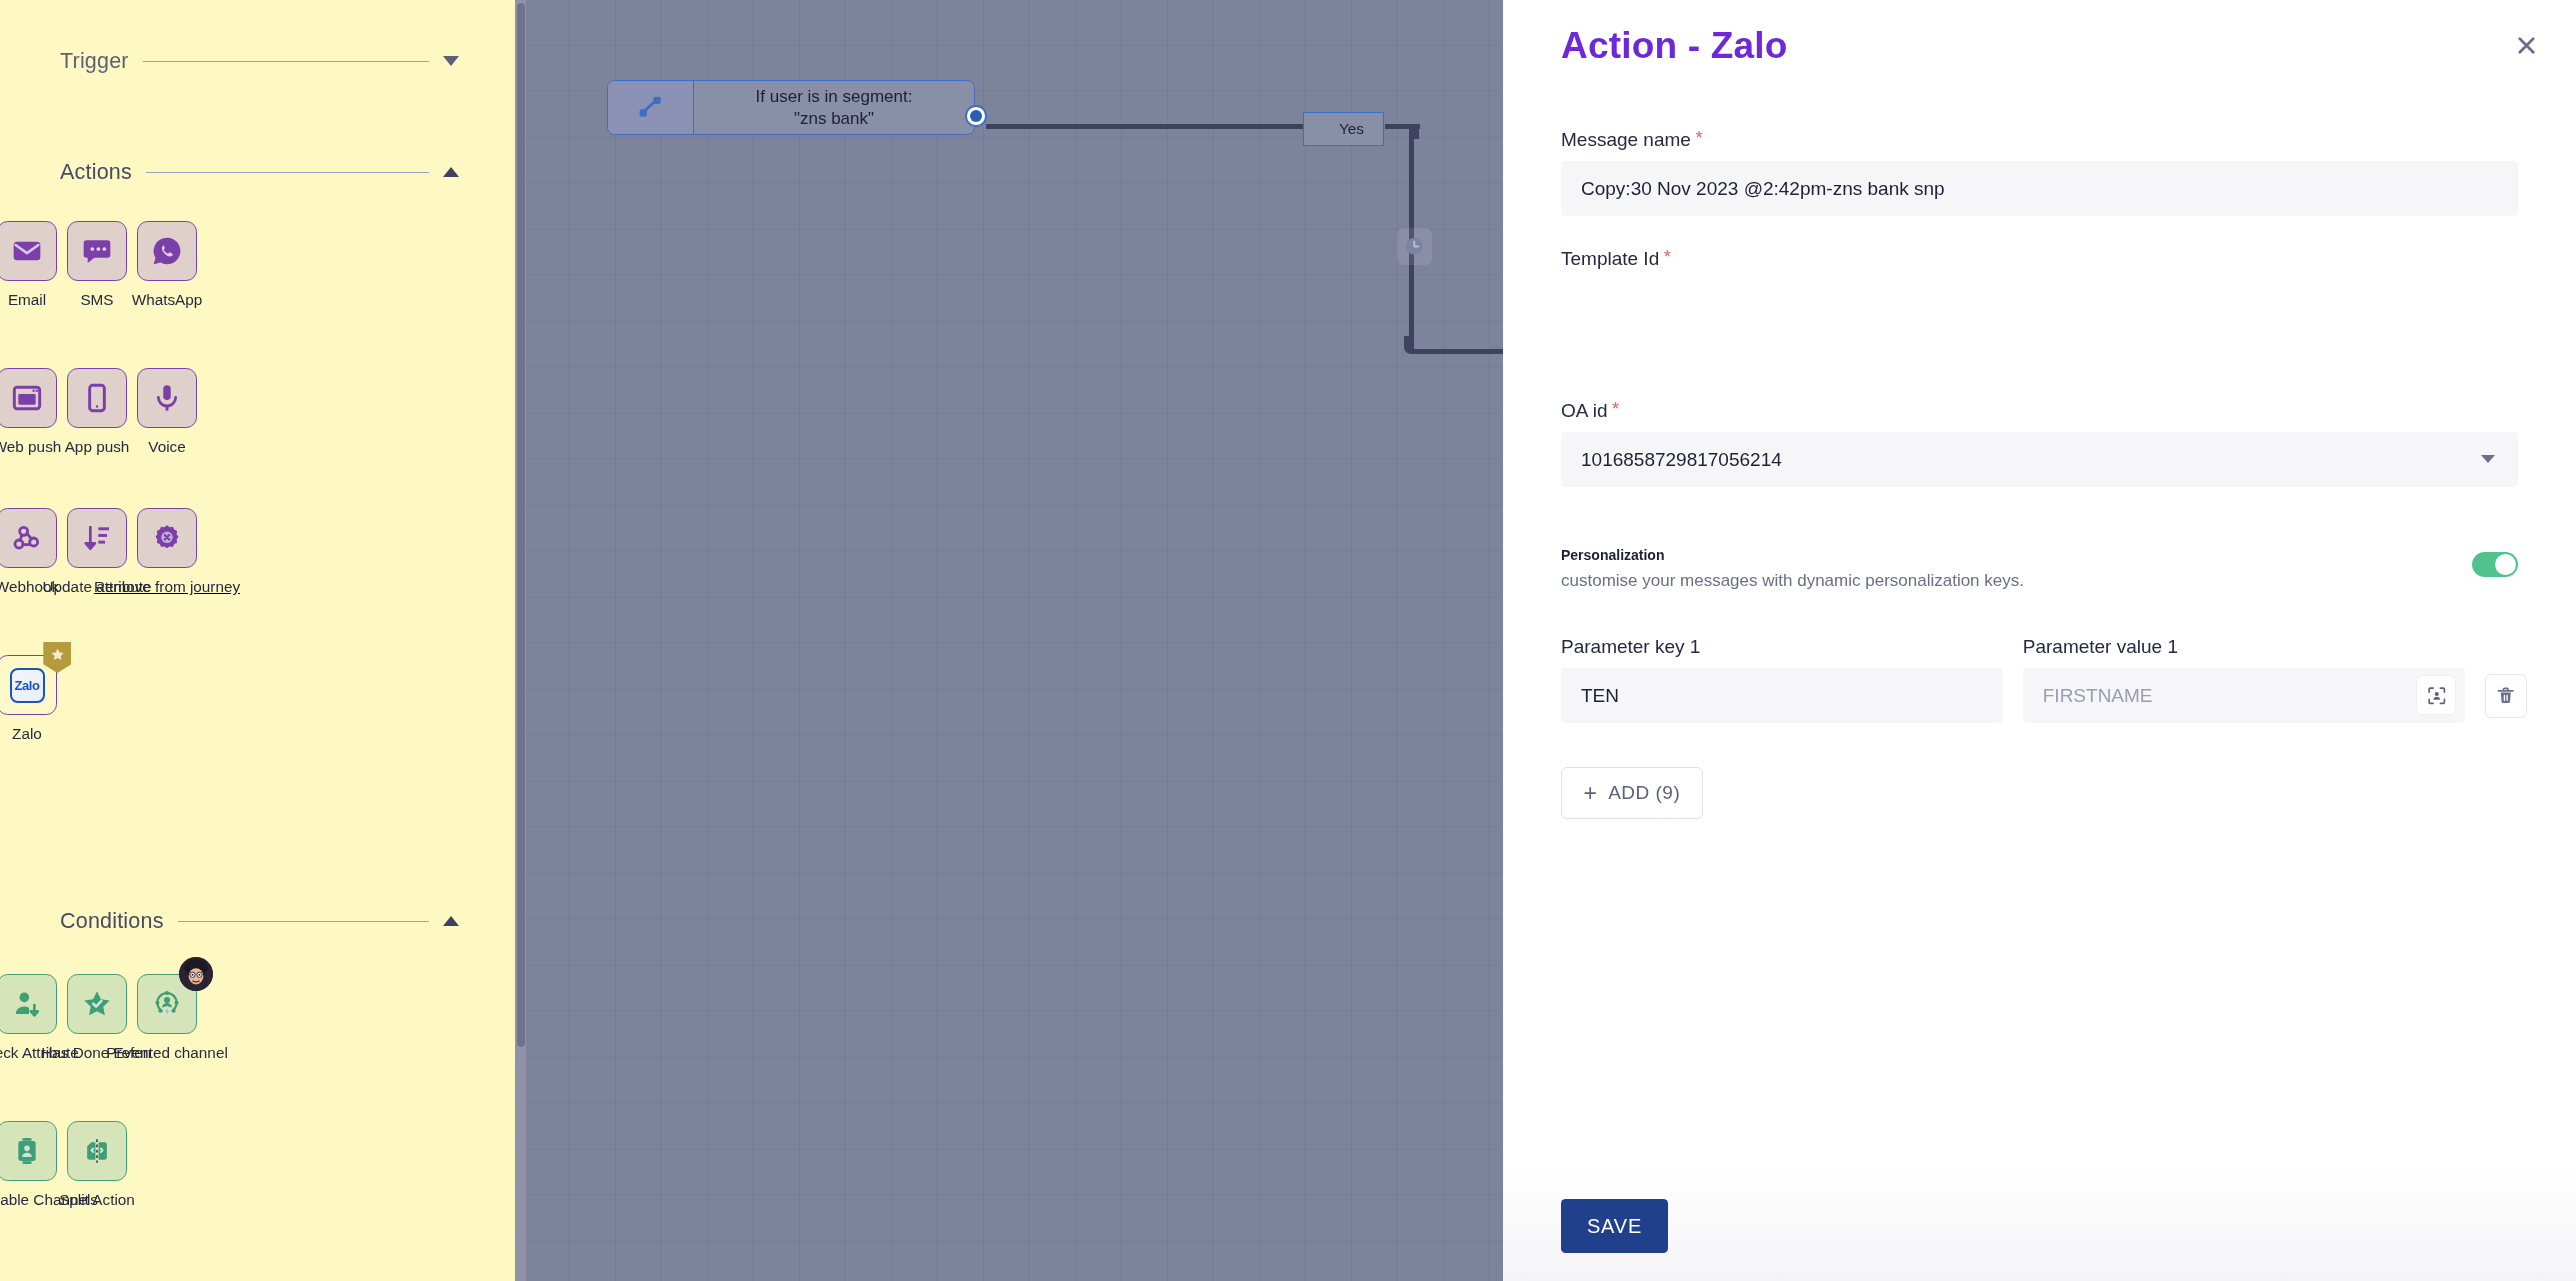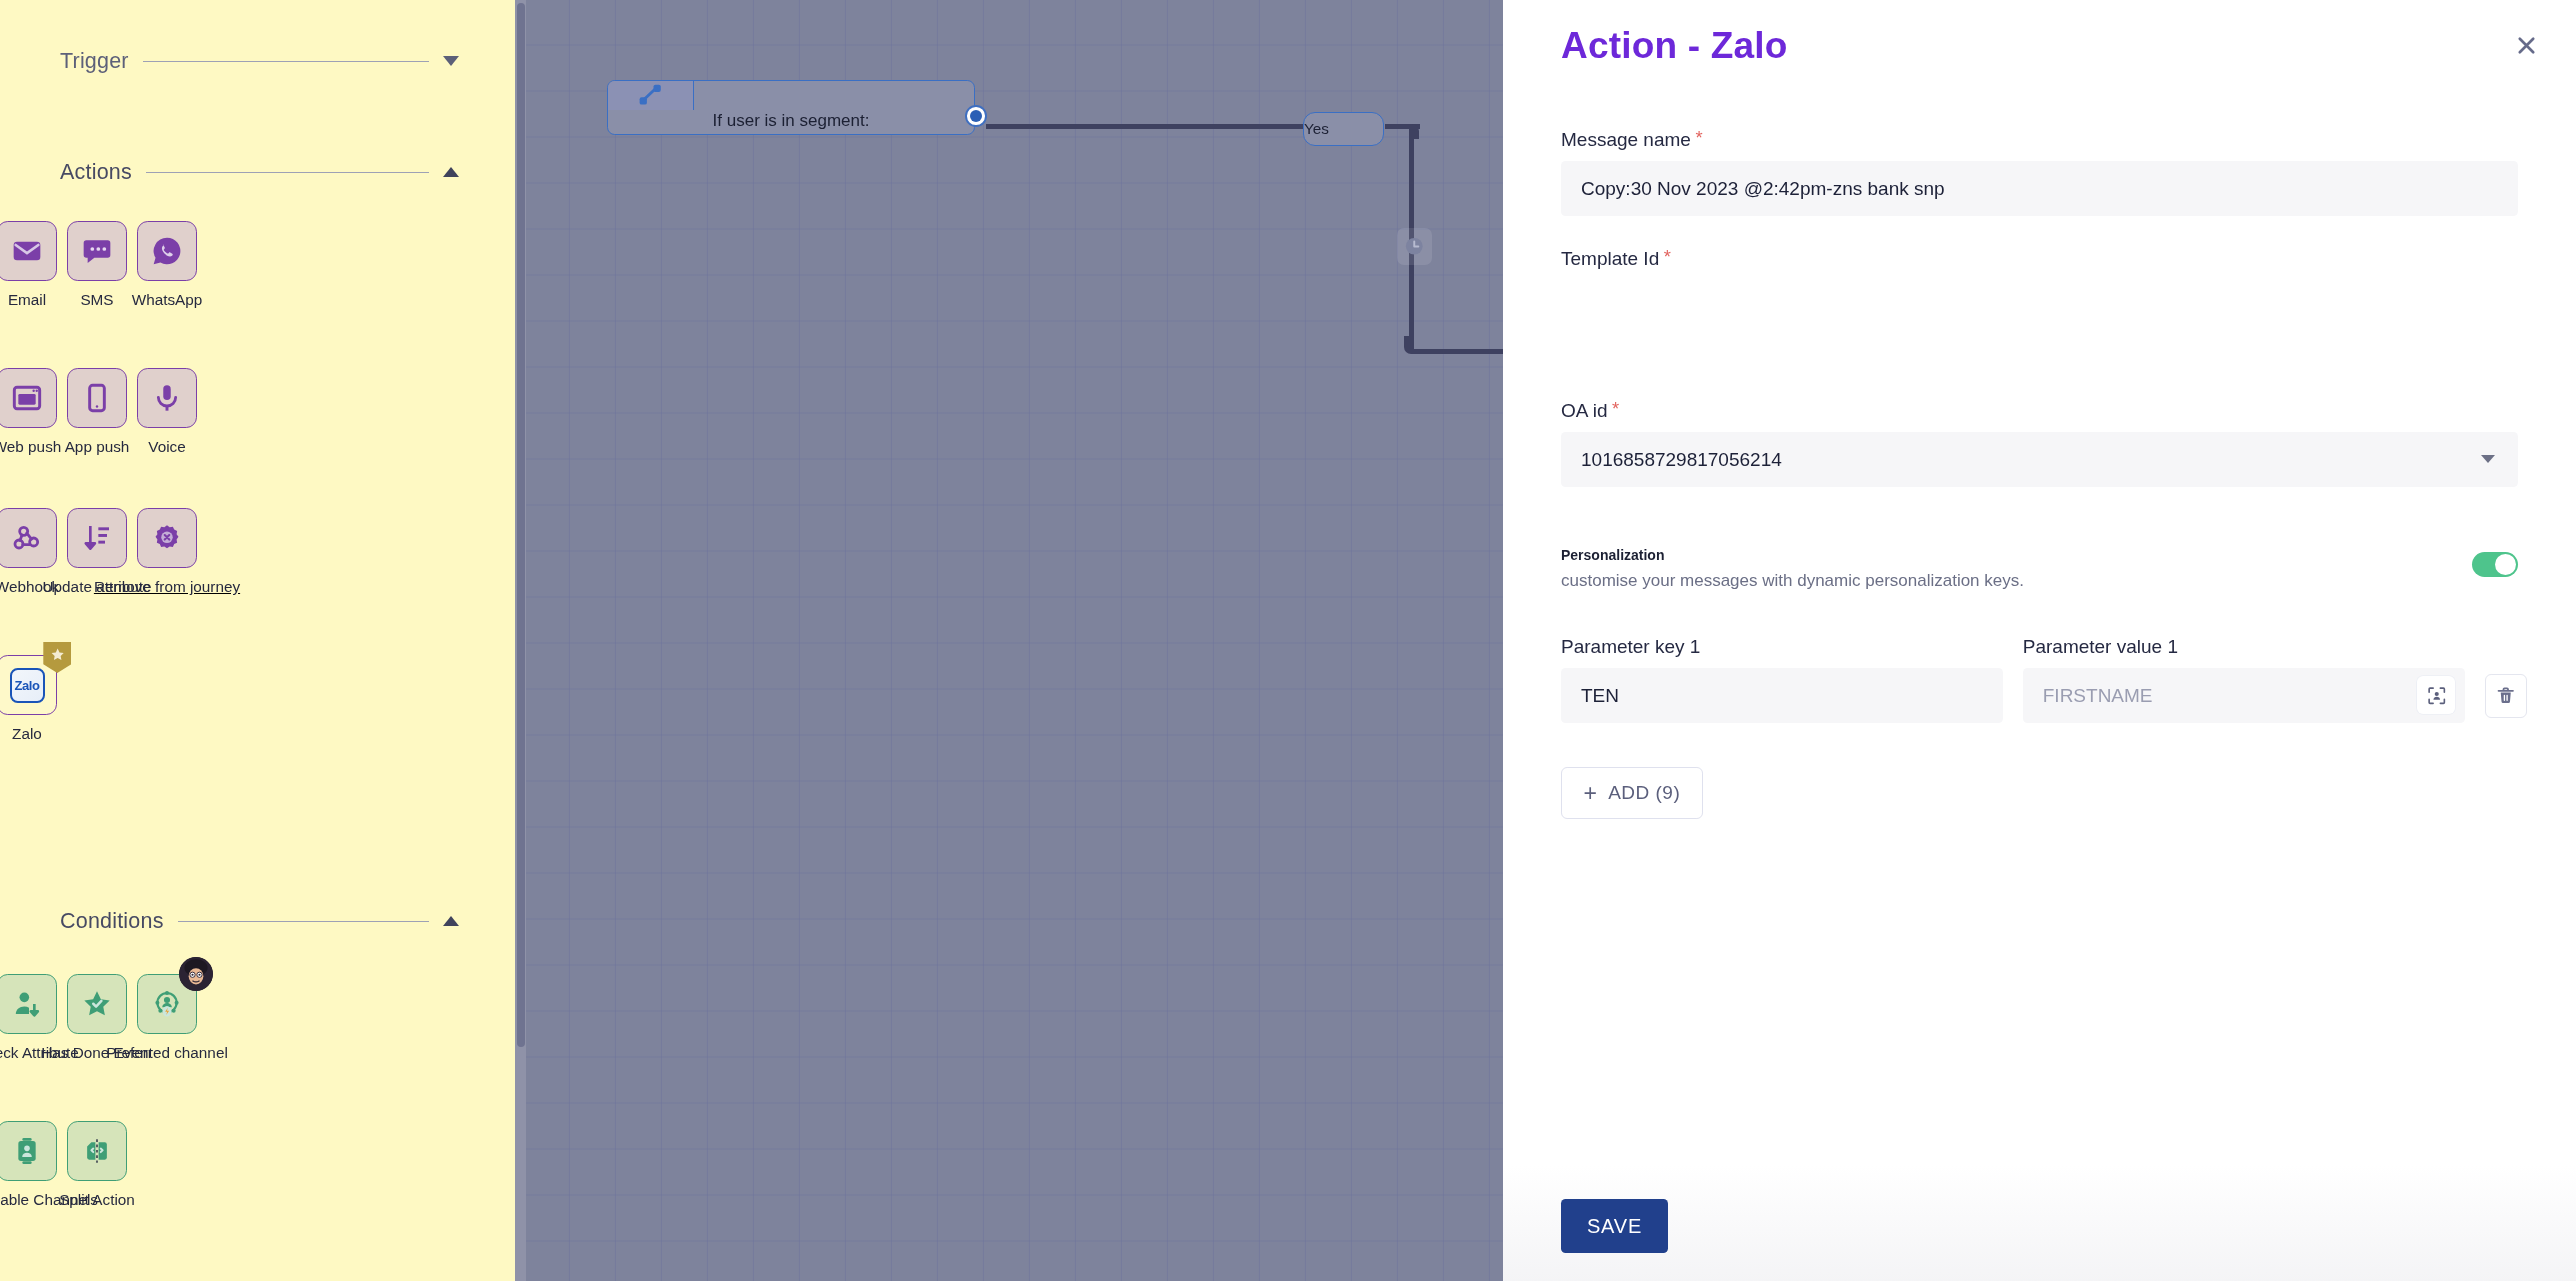--- a/index.html
+++ b/index.html
@@ -106,21 +106,21 @@
   }
   .canvas-shade {
     position:absolute; left:0; top:0; width:100%; height:100%;
     background: rgba(0,0,0,0.02);
   }
 
   .node-cond {
     position: absolute; left: 81px; top: 80px;
     width: 368px; height: 55px;
     border: 1.5px solid #3a6fc4; border-radius: 7.7px;
-    background: #8a8fa8; display: flex; overflow: hidden; flex-direction: column;
+    background: #8a8fa8; display: flex; overflow: hidden;
   }
   .node-cond .icon-col {
     width: 86px; border-right: 1.5px solid #3a6fc4;
     background: #8b91b4; display:flex; align-items:center; justify-content:center;
   }
   .node-cond .icon-col svg { width: 29px; height: 29px; }
   .node-cond .txt {
     flex:1; display:flex; align-items:center; justify-content:center;
     text-align:center; font-size: 17px; color:#1c2033; line-height:1.25;
     padding: 0 9.2px;
@@ -130,24 +130,24 @@
     width: 21.5px; height: 21.5px; border-radius: 50%;
     border: 2.3px solid #3f6fc0; background: #fff;
     display:flex; align-items:center; justify-content:center;
   }
   .node-port i { width:12.3px; height:12.3px; border-radius:50%; background:#2a5fb5; display:block;}
 
   .edge { position:absolute; background:#3e4160; }
   .node-yes {
     position: absolute; left: 777px; top: 112px;
     width: 81px; height: 34px;
-    border: 1.5px solid #3a6fc4; border-radius: 12px;
+    border: 1.5px solid #3a6fc4; border-radius: 0;
     background: #8a8fa8;
-    display:flex; align-items:center; 
-    font-size: 15.3px; color:#1d2135;
+    display:flex; align-items:center; justify-content:center;
+    font-size: 15.3px; color:#1d2135;padding-left:16px;
   }
   .timer-node {
     position: absolute; left: 871px; top: 228px;
     width: 35px; height: 37px; border-radius: 7px;
     background: rgba(255,255,255,0.10);
     display:flex; align-items:center; justify-content:center;
   }
   .timer-node svg { width:24.5px; height:24.5px; }
 
   

